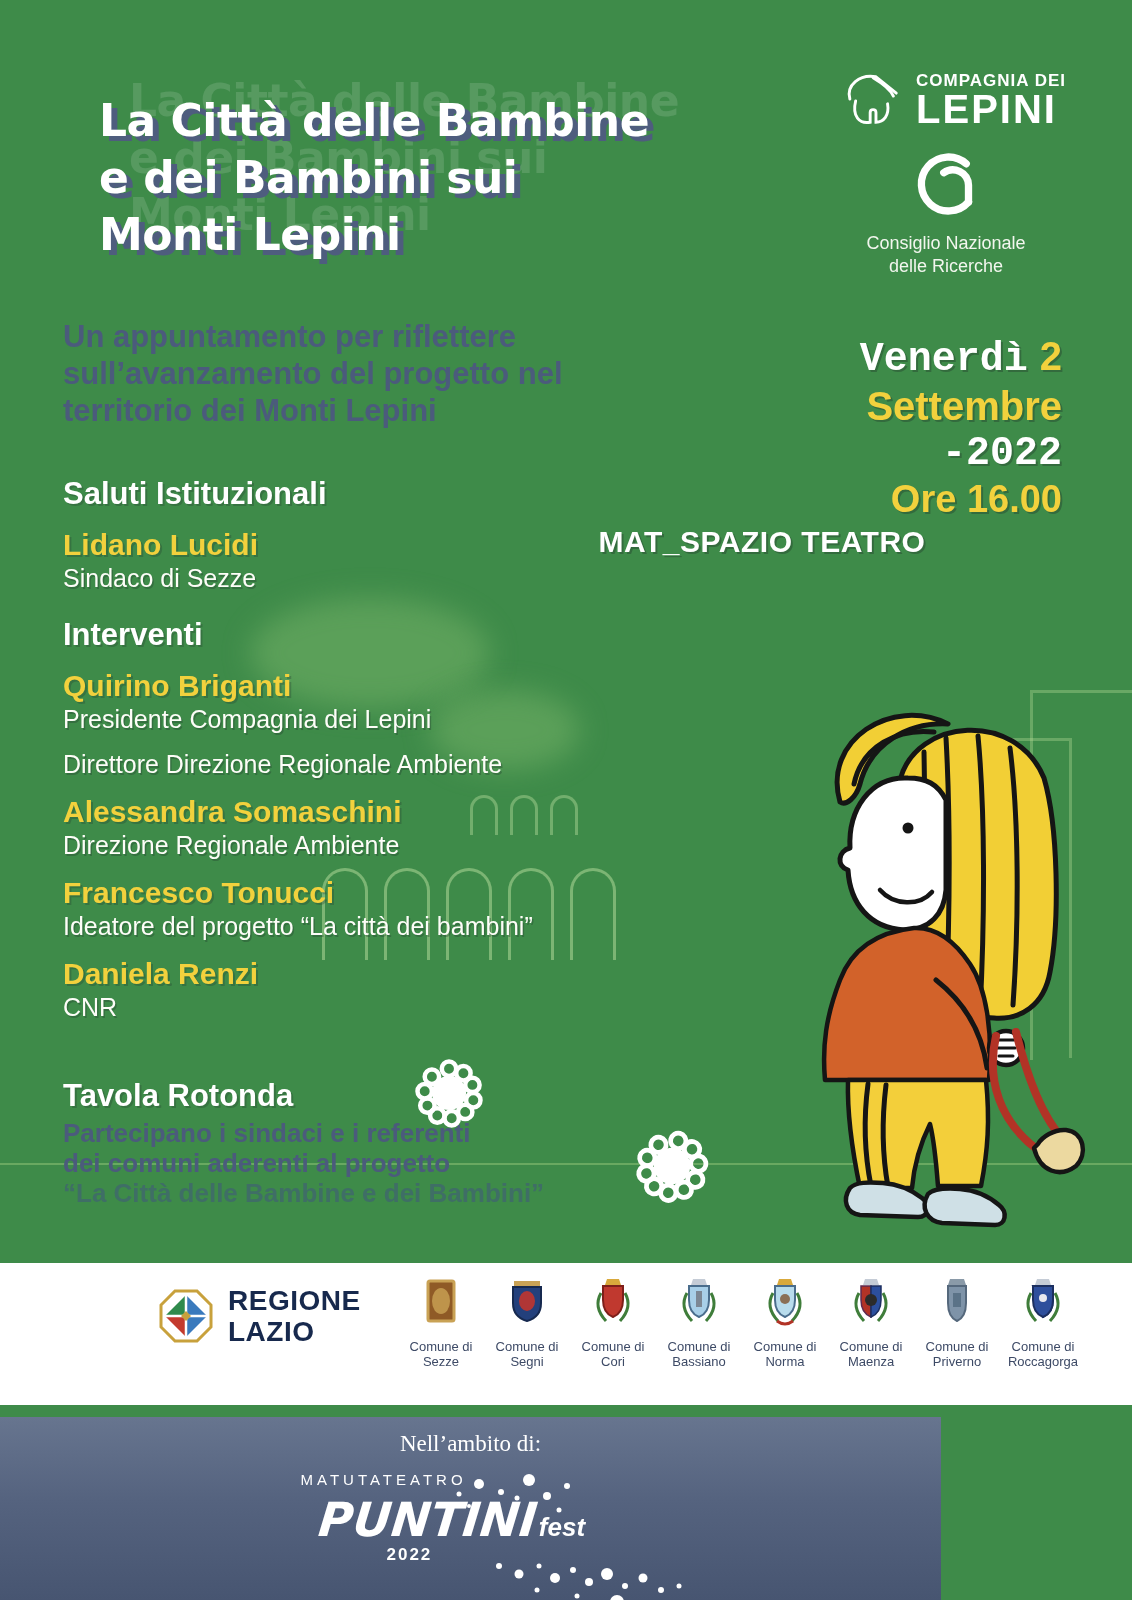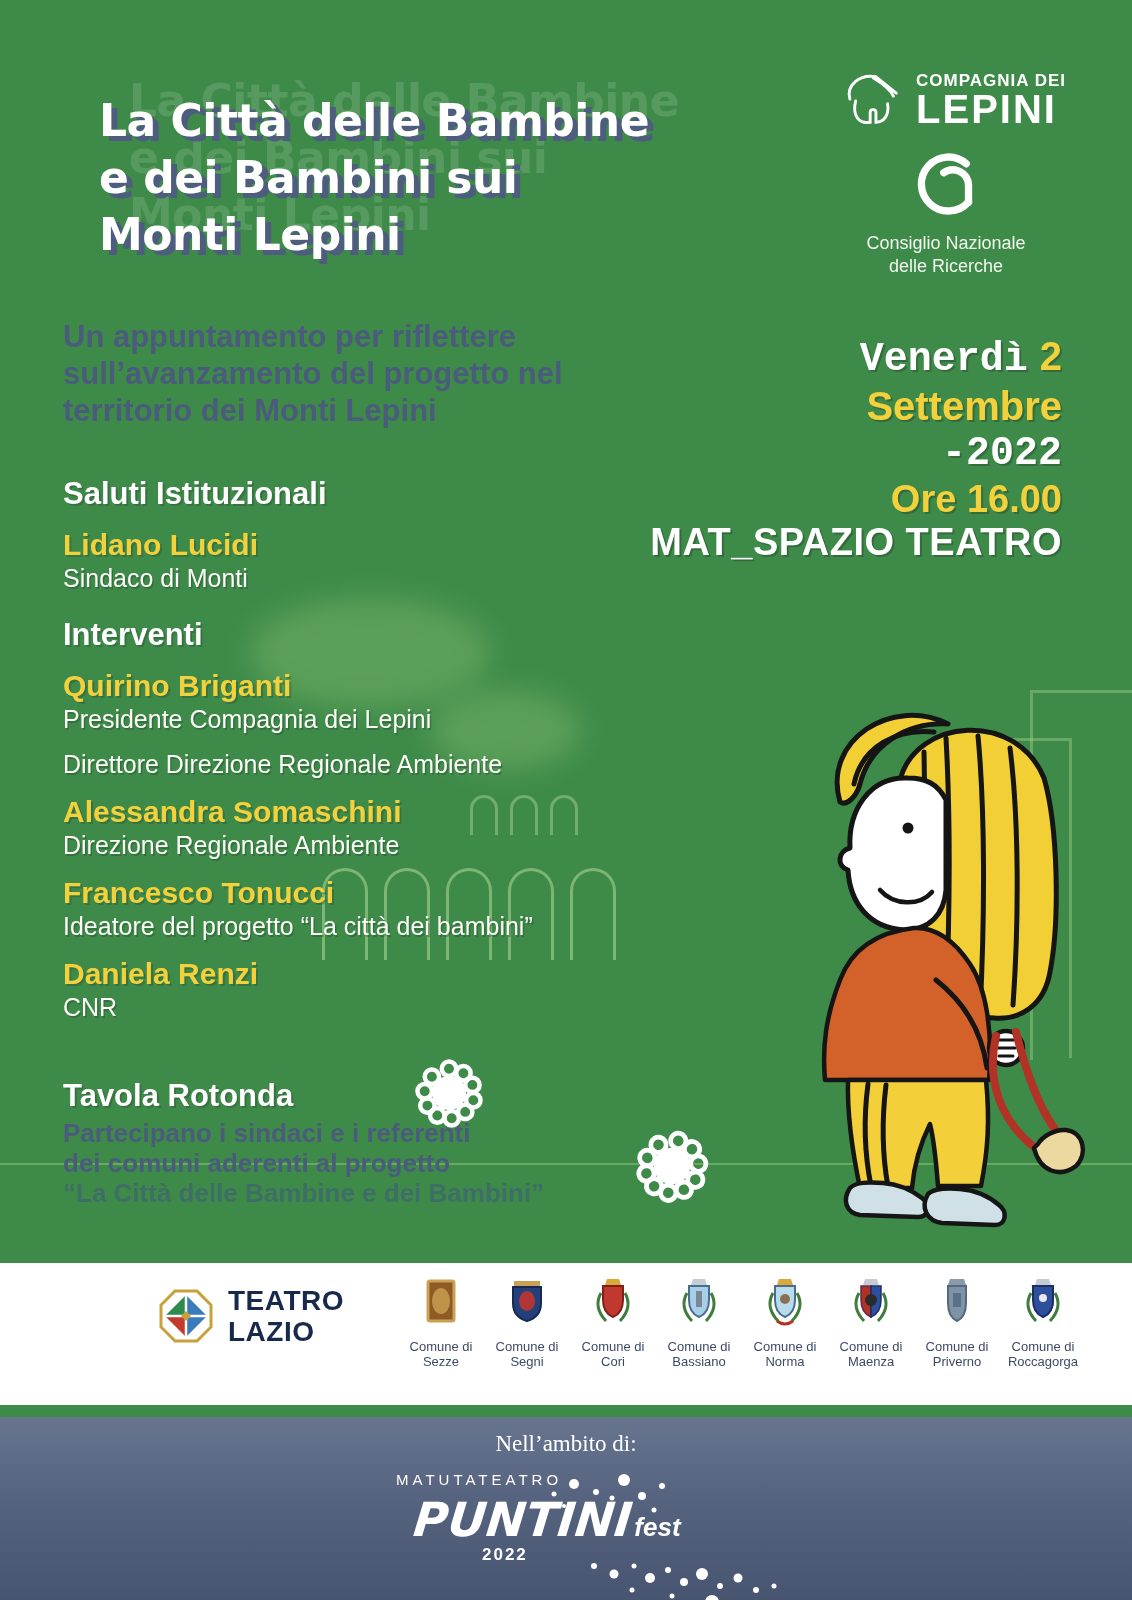--- a/index.html
+++ b/index.html
@@ -54,21 +54,21 @@
   .participants{margin-top:4px;font-weight:700;font-size:26px;line-height:30px;color:var(--slate-blue);}
   .participants .p3{color:#3f6e66;}
 
   
   .event-block{position:absolute;right:70px;top:333px;width:600px;text-align:right;font-weight:800;text-shadow:2px 2px 0 rgba(35,60,45,.40);}
   .event-block .row{line-height:47px;font-size:40px;}
   .event-block .white{color:#fff;font-family:Liberation Mono, monospace;}
   .event-block .yellow{color:var(--accent-yellow);}
   .event-block .num{margin-left:12px;}
   .event-block .time{font-size:38px;line-height:44px;color:var(--accent-yellow);}
-  .event-block .venue{font-size:38px;line-height:42px;color:#fff;letter-spacing:.5px;}
+  .event-block .venue{font-size:30px;line-height:42px;color:#fff;letter-spacing:.5px;text-align:center;}
   .event-block .address{font-size:36px;line-height:42px;color:var(--address-yellow);letter-spacing:.5px;}
 
   
   .logo-compagnia{position:absolute;right:66px;top:70px;display:flex;align-items:center;gap:10px;color:#fff;}
   .logo-compagnia .lc-text{text-align:left;font-weight:800;}
   .logo-compagnia .lc1{display:block;font-size:17px;letter-spacing:1px;}
   .logo-compagnia .lc2{display:block;font-size:40px;line-height:36px;letter-spacing:2px;}
   .logo-cnr{position:absolute;right:76px;top:150px;width:220px;text-align:center;color:#f2f6ee;}
   .logo-cnr svg{display:block;margin:0 auto 14px;}
   .logo-cnr .cnr1,.logo-cnr .cnr2{display:block;font-size:18px;line-height:23px;font-weight:400;}
@@ -86,21 +86,21 @@
   .region-logo{position:absolute;left:158px;top:22px;display:flex;align-items:center;gap:14px;}
   .region-text{font-weight:700;font-size:28px;line-height:31px;color:var(--navy-text);letter-spacing:.5px;}
   .communes{position:absolute;left:398px;top:14px;width:688px;display:flex;}
   .commune{width:86px;text-align:center;}
   .commune .crest{display:block;margin:0 auto;}
   .commune-label{margin-top:6px;font-size:13px;line-height:15px;color:#3d4a66;}
   .commune-label span{display:block;}
 
   
   .strip-green{position:absolute;left:0;top:1405px;width:1132px;height:12px;background:var(--green-bg);}
-  .band-blue{position:absolute;left:0;top:1417px;width:1132px;height:183px;background:linear-gradient(180deg,#67758f 0%,#55637f 45%,#475571 100%);color:#fff;}
+  .band-blue{position:absolute;left:0;top:1417px;width:941px;height:183px;background:linear-gradient(180deg,#67758f 0%,#55637f 45%,#475571 100%);color:#fff;}
   .bb-inner{position:relative;width:360px;margin:0 auto;padding-top:14px;}
   .context-label{text-align:center;font-family:"Liberation Serif","DejaVu Serif",serif;font-size:23px;}
   .theater{margin-top:14px;margin-left:10px;font-size:15px;letter-spacing:4px;font-weight:400;}
   .fest-logo{position:relative;margin-top:4px;margin-left:28px;display:flex;align-items:baseline;}
   .fest-name{font-family:"DejaVu Sans","Liberation Sans",sans-serif;font-weight:900;font-style:italic;font-size:47px;letter-spacing:0;transform:skewX(-6deg);}
   .fest-suffix{font-weight:800;font-style:italic;font-size:26px;margin-left:2px;}
   .fest-year{margin-top:-2px;margin-left:96px;font-weight:700;font-size:17px;letter-spacing:2px;}
   .dots{position:absolute;left:120px;top:-22px;pointer-events:none;}
 </style>
 </head>
@@ -144,21 +144,21 @@
     <div class="subtitle">
       <div>Un appuntamento per riflettere</div>
       <div>sull’avanzamento del progetto nel</div>
       <div>territorio dei Monti Lepini</div>
     </div>
 
     <div class="program">
       <div class="heading">Saluti Istituzionali</div>
       <div class="speaker">
         <div class="name">Lidano Lucidi</div>
-        <div class="role">Sindaco di Monti</div>
+        <div class="role">Sindaco di Sezze</div>
       </div>
       <div class="heading">Interventi</div>
       <div class="speaker">
         <div class="name">Quirino Briganti</div>
         <div class="role">Presidente Compagnia dei Lepini</div>
       </div>
       <div class="speaker">
         <div class="role">Direttore Direzione Regionale Ambiente</div>
       </div>
       <div class="speaker">
@@ -289,21 +289,21 @@
       <svg width="56" height="56" viewBox="0 0 56 56">
         <polygon points="17,3 39,3 53,17 53,39 39,53 17,53 3,39 3,17" fill="#fff" stroke="#c8a13c" stroke-width="3"></polygon>
         <polygon points="28,7 49,28 28,28" fill="#3a7abd"></polygon>
         <polygon points="28,7 7,28 28,28" fill="#2f8a4c"></polygon>
         <polygon points="7,28 28,49 28,28" fill="#c33b2e"></polygon>
         <polygon points="49,28 28,49 28,28" fill="#3a7abd"></polygon>
         <path d="M28 7 L28 49 M7 28 L49 28" stroke="#fff" stroke-width="2.5"></path>
         <polygon points="28,23 33,28 28,33 23,28" fill="#c8a13c"></polygon>
       </svg>
       <div class="region-text">
-        <div>TEATRO</div>
+        <div>REGIONE</div>
         <div>LAZIO</div>
       </div>
     </div>
 
     <div class="communes">
       <div class="commune">
         <svg class="crest" width="44" height="56" viewBox="0 0 44 56">
           <rect x="9" y="4" width="26" height="40" rx="2" fill="#8f5a26" stroke="#c9a255" stroke-width="3"></rect>
           <ellipse cx="22" cy="24" rx="9" ry="13" fill="#c9a255" opacity=".8"></ellipse>
         </svg>

